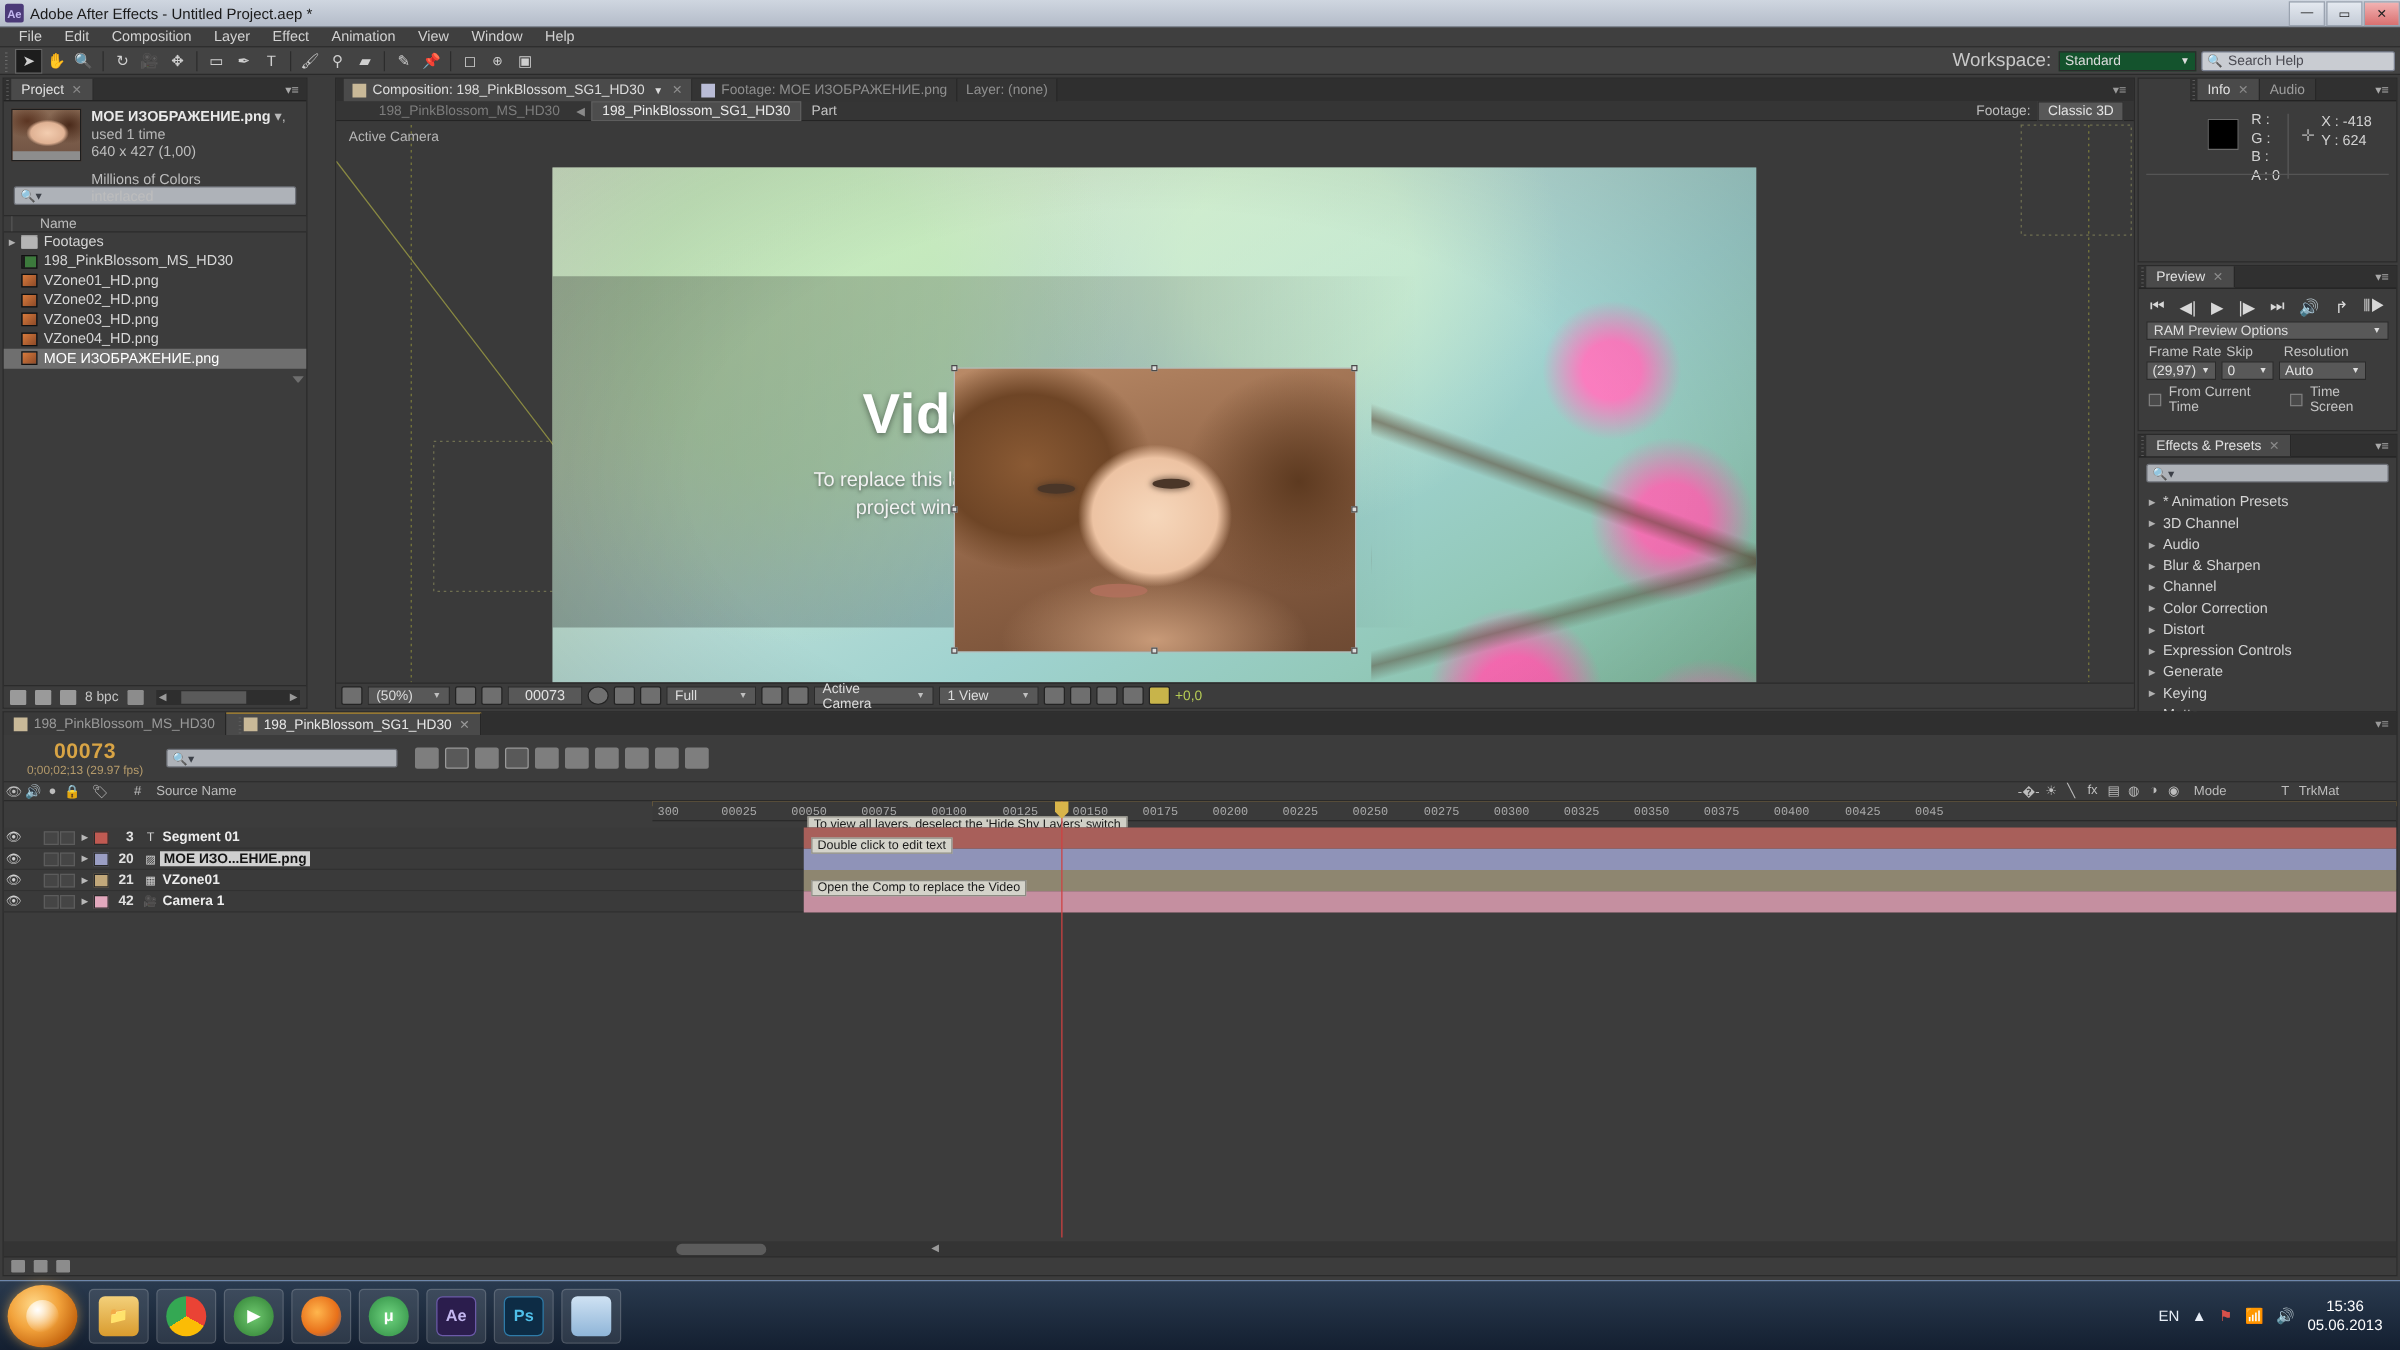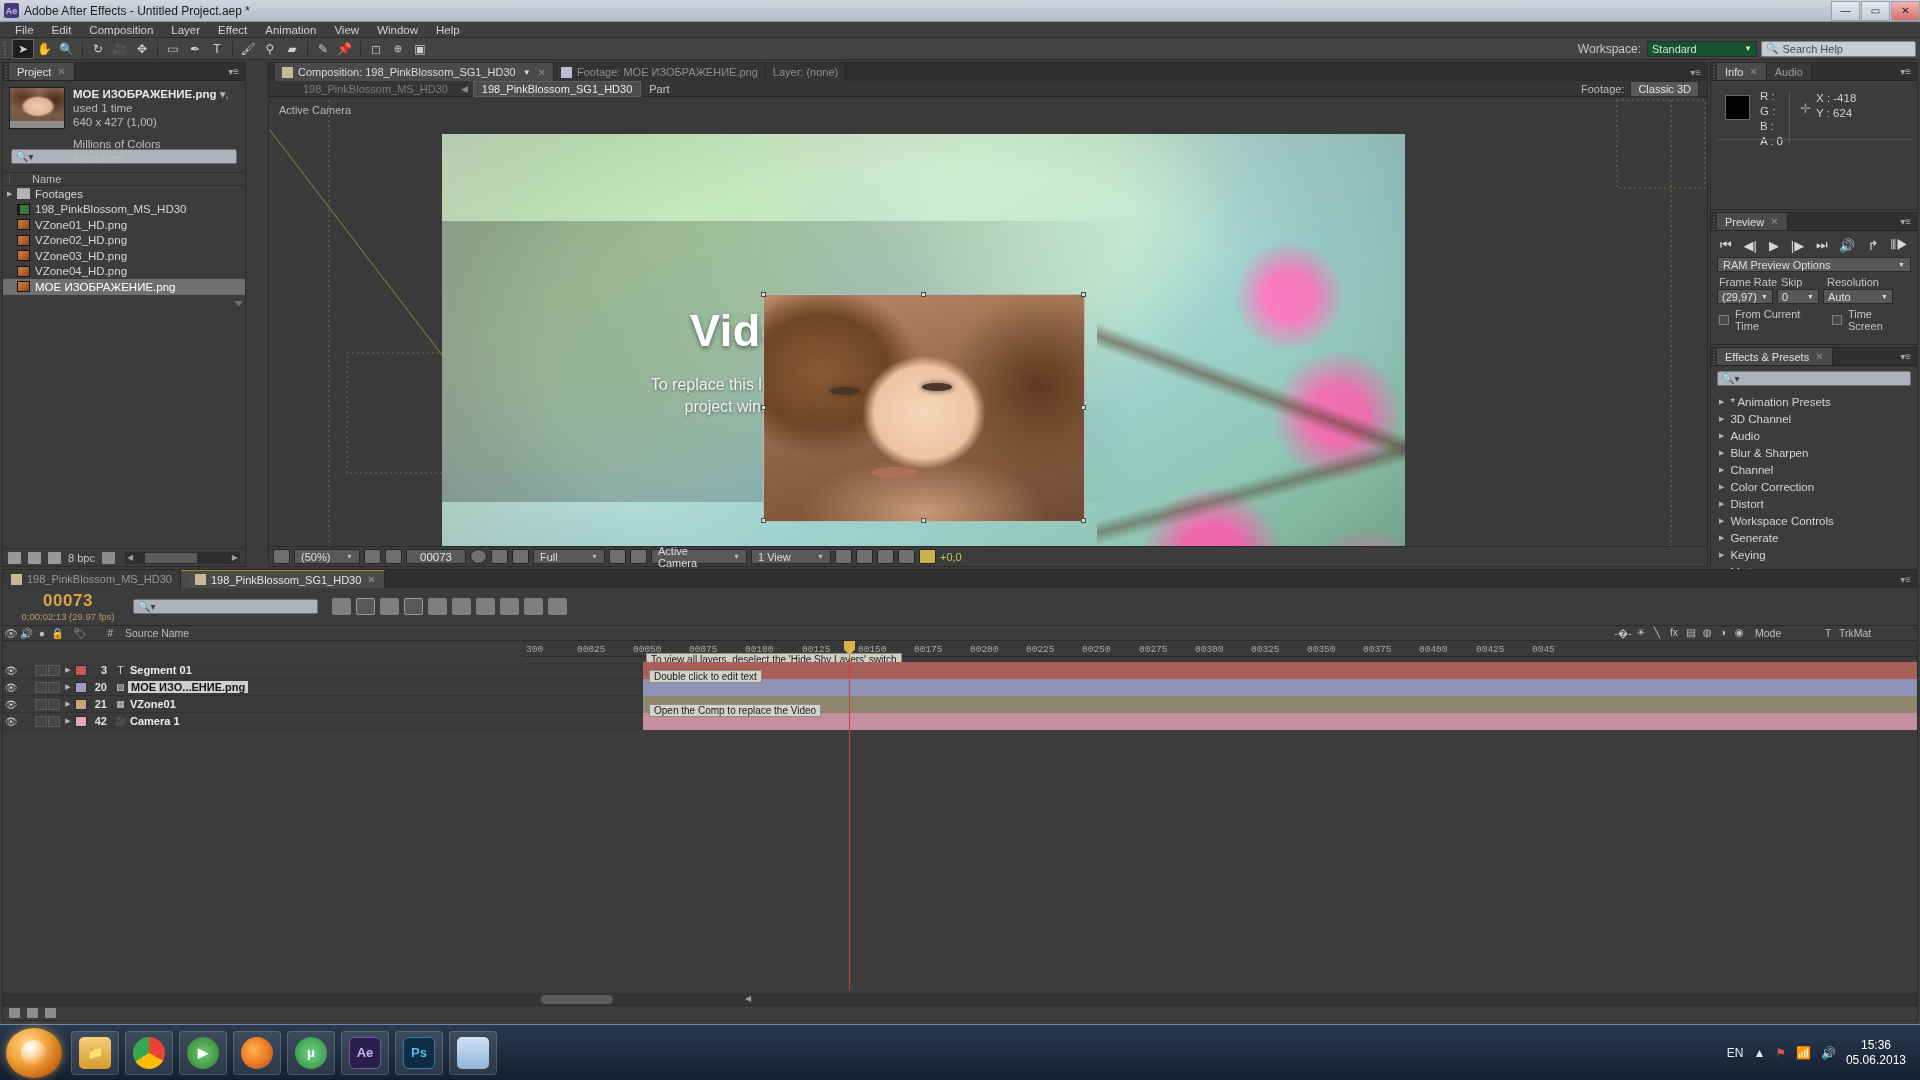--- a/index.html
+++ b/index.html
@@ -49,21 +49,21 @@
   }
   .grip { width:7px; height:18px; margin:0 2px 0 3px;
     background-image:repeating-linear-gradient(to bottom,#6e6e6e 0 1px,transparent 1px 3px);
     background-size:2px 3px; background-repeat:repeat-y; background-position:1px 2px; }
   .tool {
     width:22px; height:20px; display:flex; align-items:center; justify-content:center;
     color:#cfcfcf; font-size:12px; position:relative;
   }
   .tool.sel { background:#1d1d1d; border:1px solid #666; }
   .tool-sep { width:1px; height:16px; background:#2c2c2c; margin:0 4px; }
-  .ws-label { font-size:12px; color:#c9c9c9; margin-left:auto; padding-right:6px; }
+  .ws-label { font-size:15px; color:#c9c9c9; margin-left:auto; padding-right:6px; }
   .ws-drop {
     width:110px; height:16px; background:#14532d; border:1px solid #2b2b2b;
     display:flex; align-items:center; padding:0 4px; font-size:11px; color:#ddd;
   }
   .ws-drop .car { margin-left:auto; font-size:8px; }
   .searchhelp {
     width:155px; height:16px; margin:0 4px; background:#c9ccd2;
     border:1px solid #7a8090; border-radius:2px;
     display:flex; align-items:center; padding:0 4px; font-size:11px; color:#4a4a52;
   }
@@ -229,21 +229,21 @@
   .cb-ic { width:17px; height:15px; background:#6f6f6f; border:1px solid #232323; border-radius:2px; }
   .cb-field {
     height:15px; background:#585858; border:1px solid #2a2a2a; display:flex;
     align-items:center; padding:0 6px; font-size:11px; color:#ddd; gap:5px;
   }
   .cb-field .car { font-size:7px; color:#c0c0c0; }
   .cb-time { color:#e2e2e2; font-size:11.5px; }
   .cb-plus { color:#b6cc55; font-size:11px; }
 
   
-  #info { left:1710px; top:62px; width:208px; height:148px; }
+  #info { left:1710px; top:62px; width:208px; height:148px;padding-left:41px; }
   .info-body { padding:8px 8px 0 8px; display:flex; }
   .swatch { width:25px; height:25px; background:#000; border:1px solid #6a6a6a; margin:6px 10px 0 6px; }
   .rgba { font-size:11.5px; line-height:15px; color:#d2d2d2; }
   .info-div { width:1px; background:#595959; margin:2px 10px 6px 6px; }
   .xy { font-size:11.5px; line-height:15px; color:#d2d2d2; padding-top:2px; position:relative; padding-left:16px; }
   .xy .cross { position:absolute; left:0; top:12px; color:#9b9b9b; font-size:13px; }
   .info-rule { position:absolute; left:6px; right:6px; top:76px; height:1px; background:#555; }
 
   #preview { left:1710px; top:212px; width:208px; height:133px; }
   .pv-btns { display:flex; align-items:center; justify-content:space-between;
@@ -749,21 +749,21 @@
       <div class="fx-item">
           <span class="tri">▶</span>
           <span>Color Correction</span>
         </div>
       <div class="fx-item">
           <span class="tri">▶</span>
           <span>Distort</span>
         </div>
       <div class="fx-item">
           <span class="tri">▶</span>
-          <span>Workspace Controls</span>
+          <span>Expression Controls</span>
         </div>
       <div class="fx-item">
           <span class="tri">▶</span>
           <span>Generate</span>
         </div>
       <div class="fx-item">
           <span class="tri">▶</span>
           <span>Keying</span>
         </div>
       <div class="fx-item">

